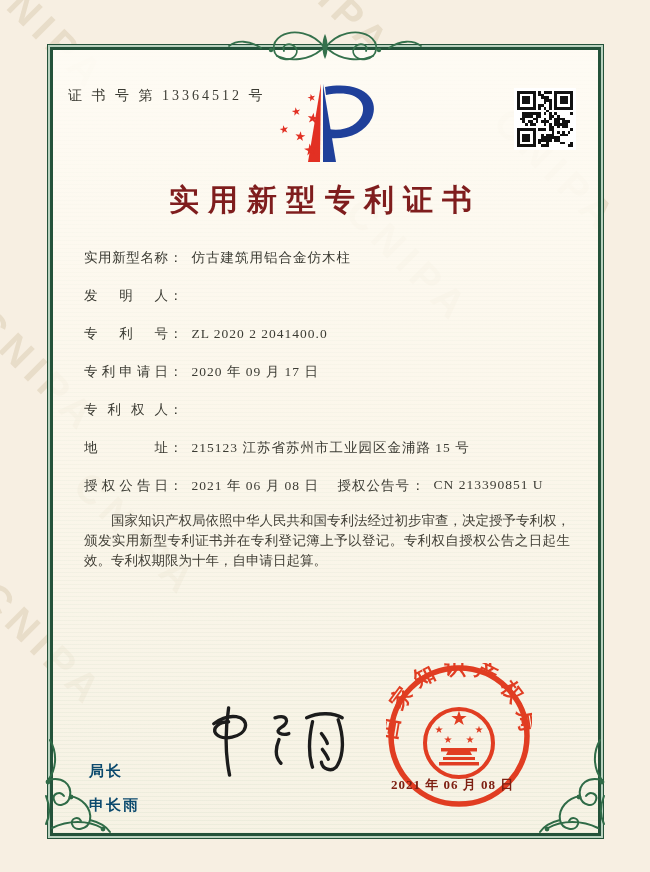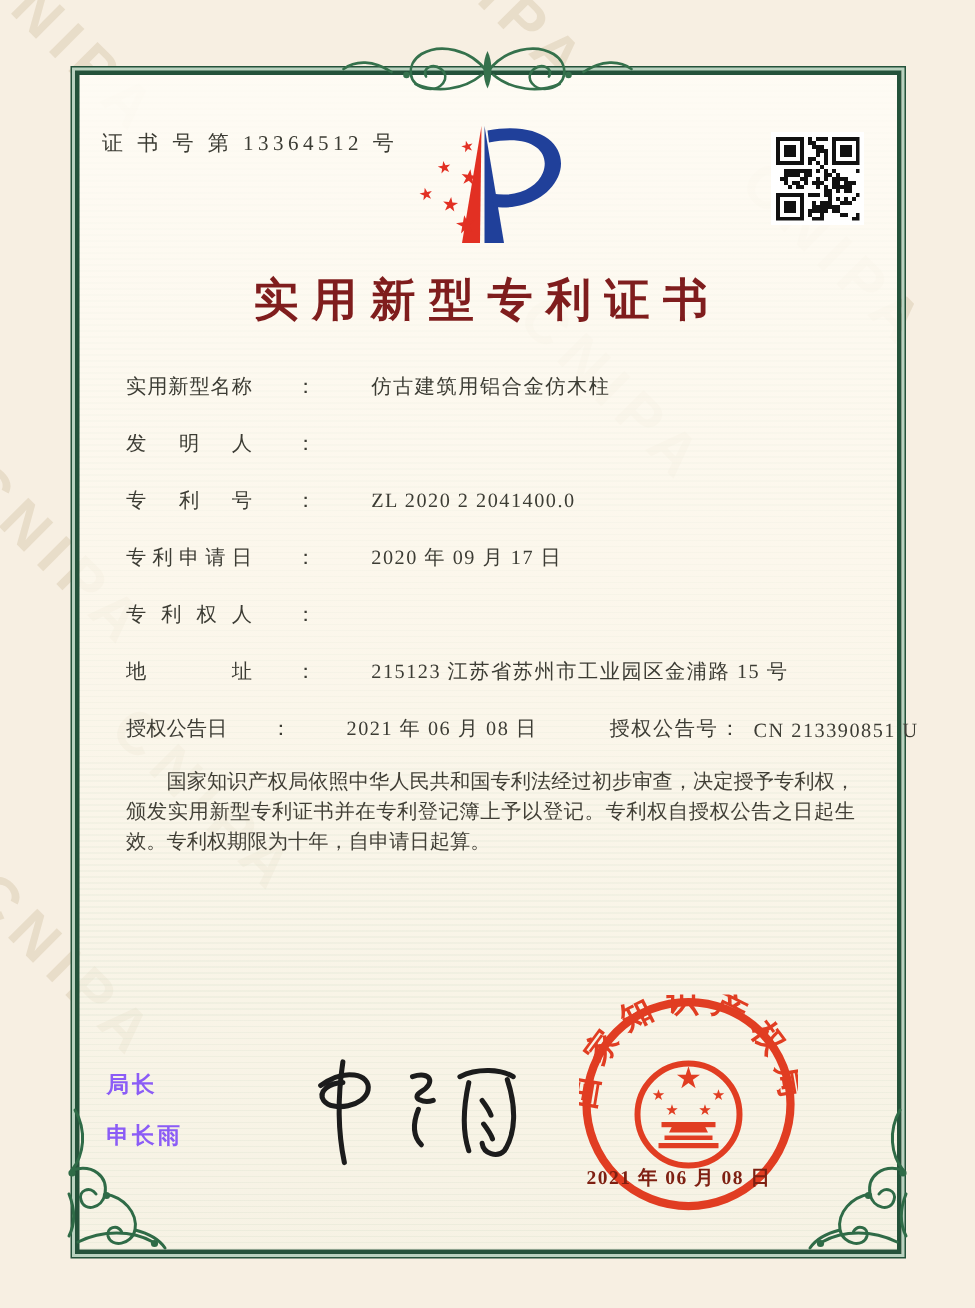--- a/index.html
+++ b/index.html
@@ -44,37 +44,37 @@
   .logo { position:absolute; z-index:3; left:272px; top:72px; width:116px; height:98px; }
   .qr   { position:absolute; z-index:3; left:514px; top:88px; width:62px; height:62px;
           background:#fff; padding:3px; }
   .title {
     position:absolute; z-index:3; left:0; right:0; top:180px;
     text-align:center; font-size:30px; font-weight:700;
     letter-spacing:9px; color:#7f1d1d;
   }
   
   .fields { position:absolute; z-index:3; left:84px; top:239px; width:490px; }
-  .frow { display:flex; align-items:center; height:38px; font-size:13.5px; color:#3c3c34; white-space:nowrap;gap:28px; }
+  .frow { display:flex; align-items:center; height:38px; font-size:13.5px; color:#3c3c34; white-space:nowrap; }
   .flabel { display:inline-block; width:84px; text-align:justify; text-align-last:justify; font-weight:400; }
   .fcolon { margin:0 9px 0 1px; }
   .fvalue { letter-spacing:1px; }
   .fvalue-fixed { width:142px; letter-spacing:1px; }
-  .fgroup2 { display:flex; align-items:flex-end; margin-left:20px; }
+  .fgroup2 { display:flex; align-items:flex-start; margin-left:4px; }
   .fgroup2 .flabel2 { letter-spacing:1px; }
   
   .paras {
     position:absolute; z-index:3; left:84px; top:511px; width:486px;
     font-size:13.5px; line-height:20px; color:#413f36; text-align:justify;
   }
   .paras p { text-indent:2em; margin:0; }
   
   .sign-title, .sign-name {
-    position:absolute; z-index:4; left:71px;
-    font:700 15px "Liberation Sans","DejaVu Sans",sans-serif; color:#8b5cf6; letter-spacing:2px;
+    position:absolute; z-index:4; left:89px;
+    font:700 15px "Liberation Sans","DejaVu Sans",sans-serif; color:#0c4a6e; letter-spacing:2px;margin-top:48px;
   }
   .sign-title { top:714px; }
   .sign-name  { top:748px; }
   .signature  { position:absolute; z-index:4; left:196px; top:694px; width:158px; height:94px; }
   
   .seal { position:absolute; z-index:3; left:386px; top:663px; width:146px; height:146px; opacity:0.95; }
   .seal-date {
     position:absolute; z-index:4; left:391px; top:776px;
     font-weight:700; font-size:13px; letter-spacing:1px; color:#7e2012;
   }

